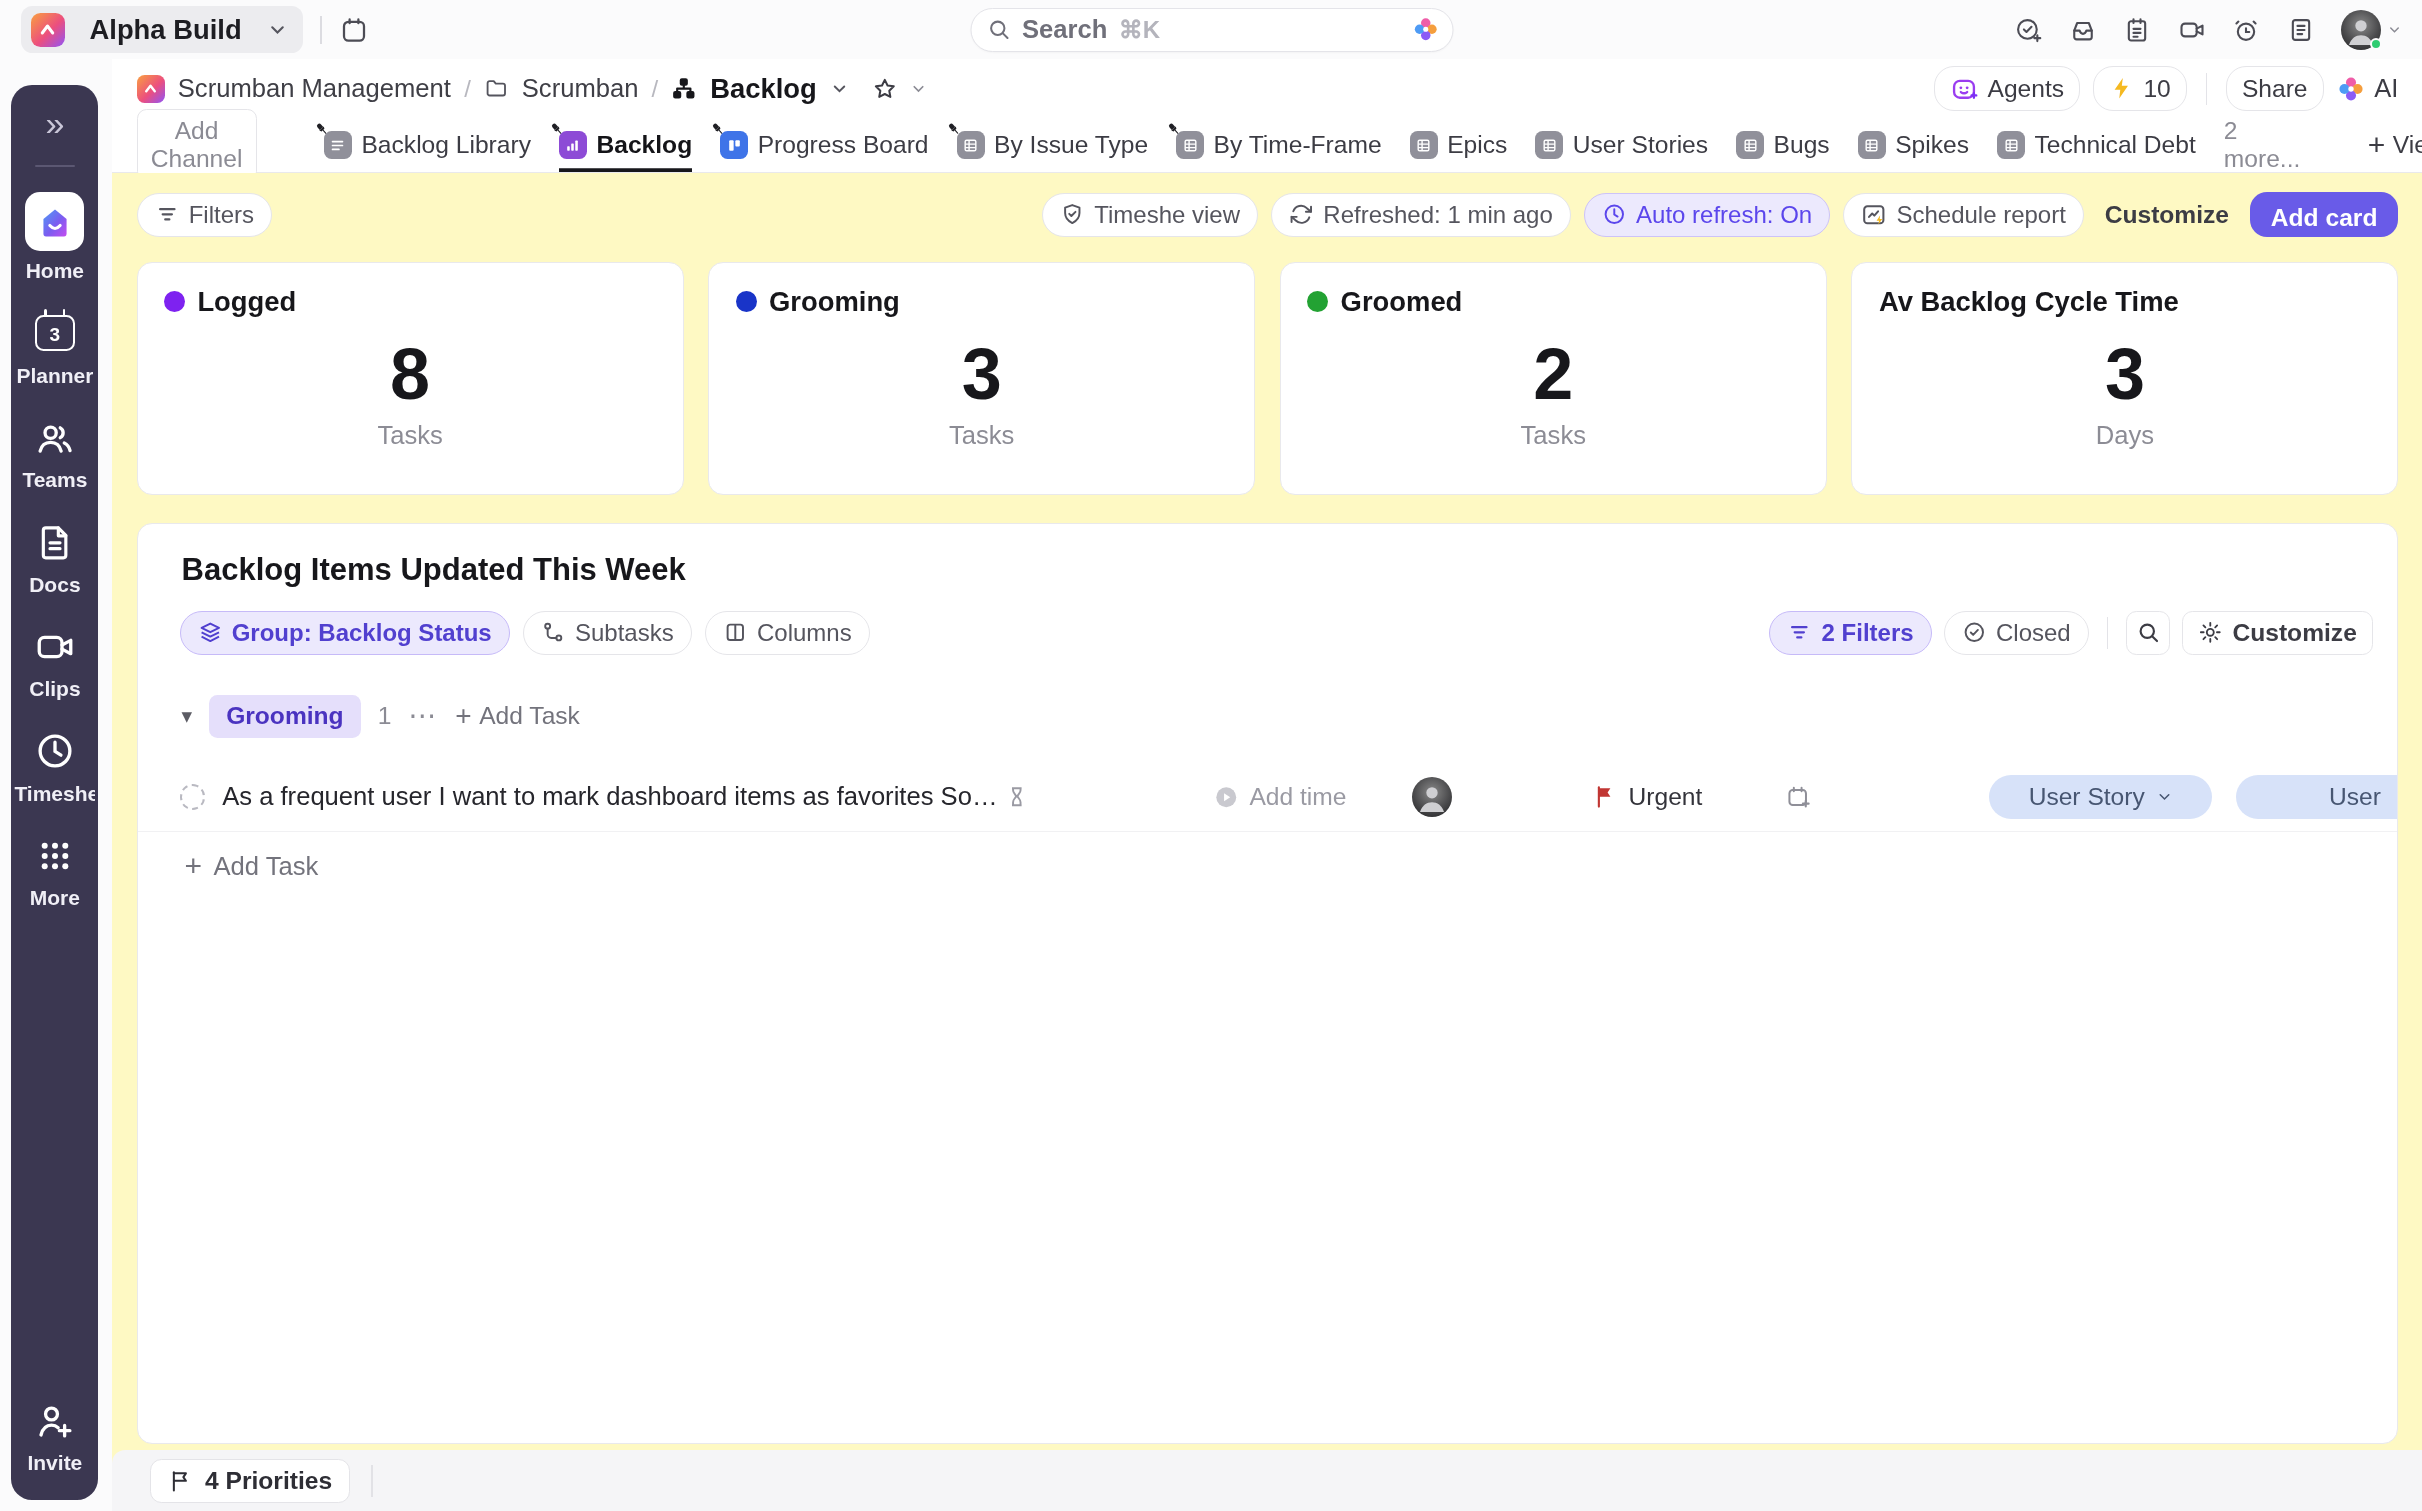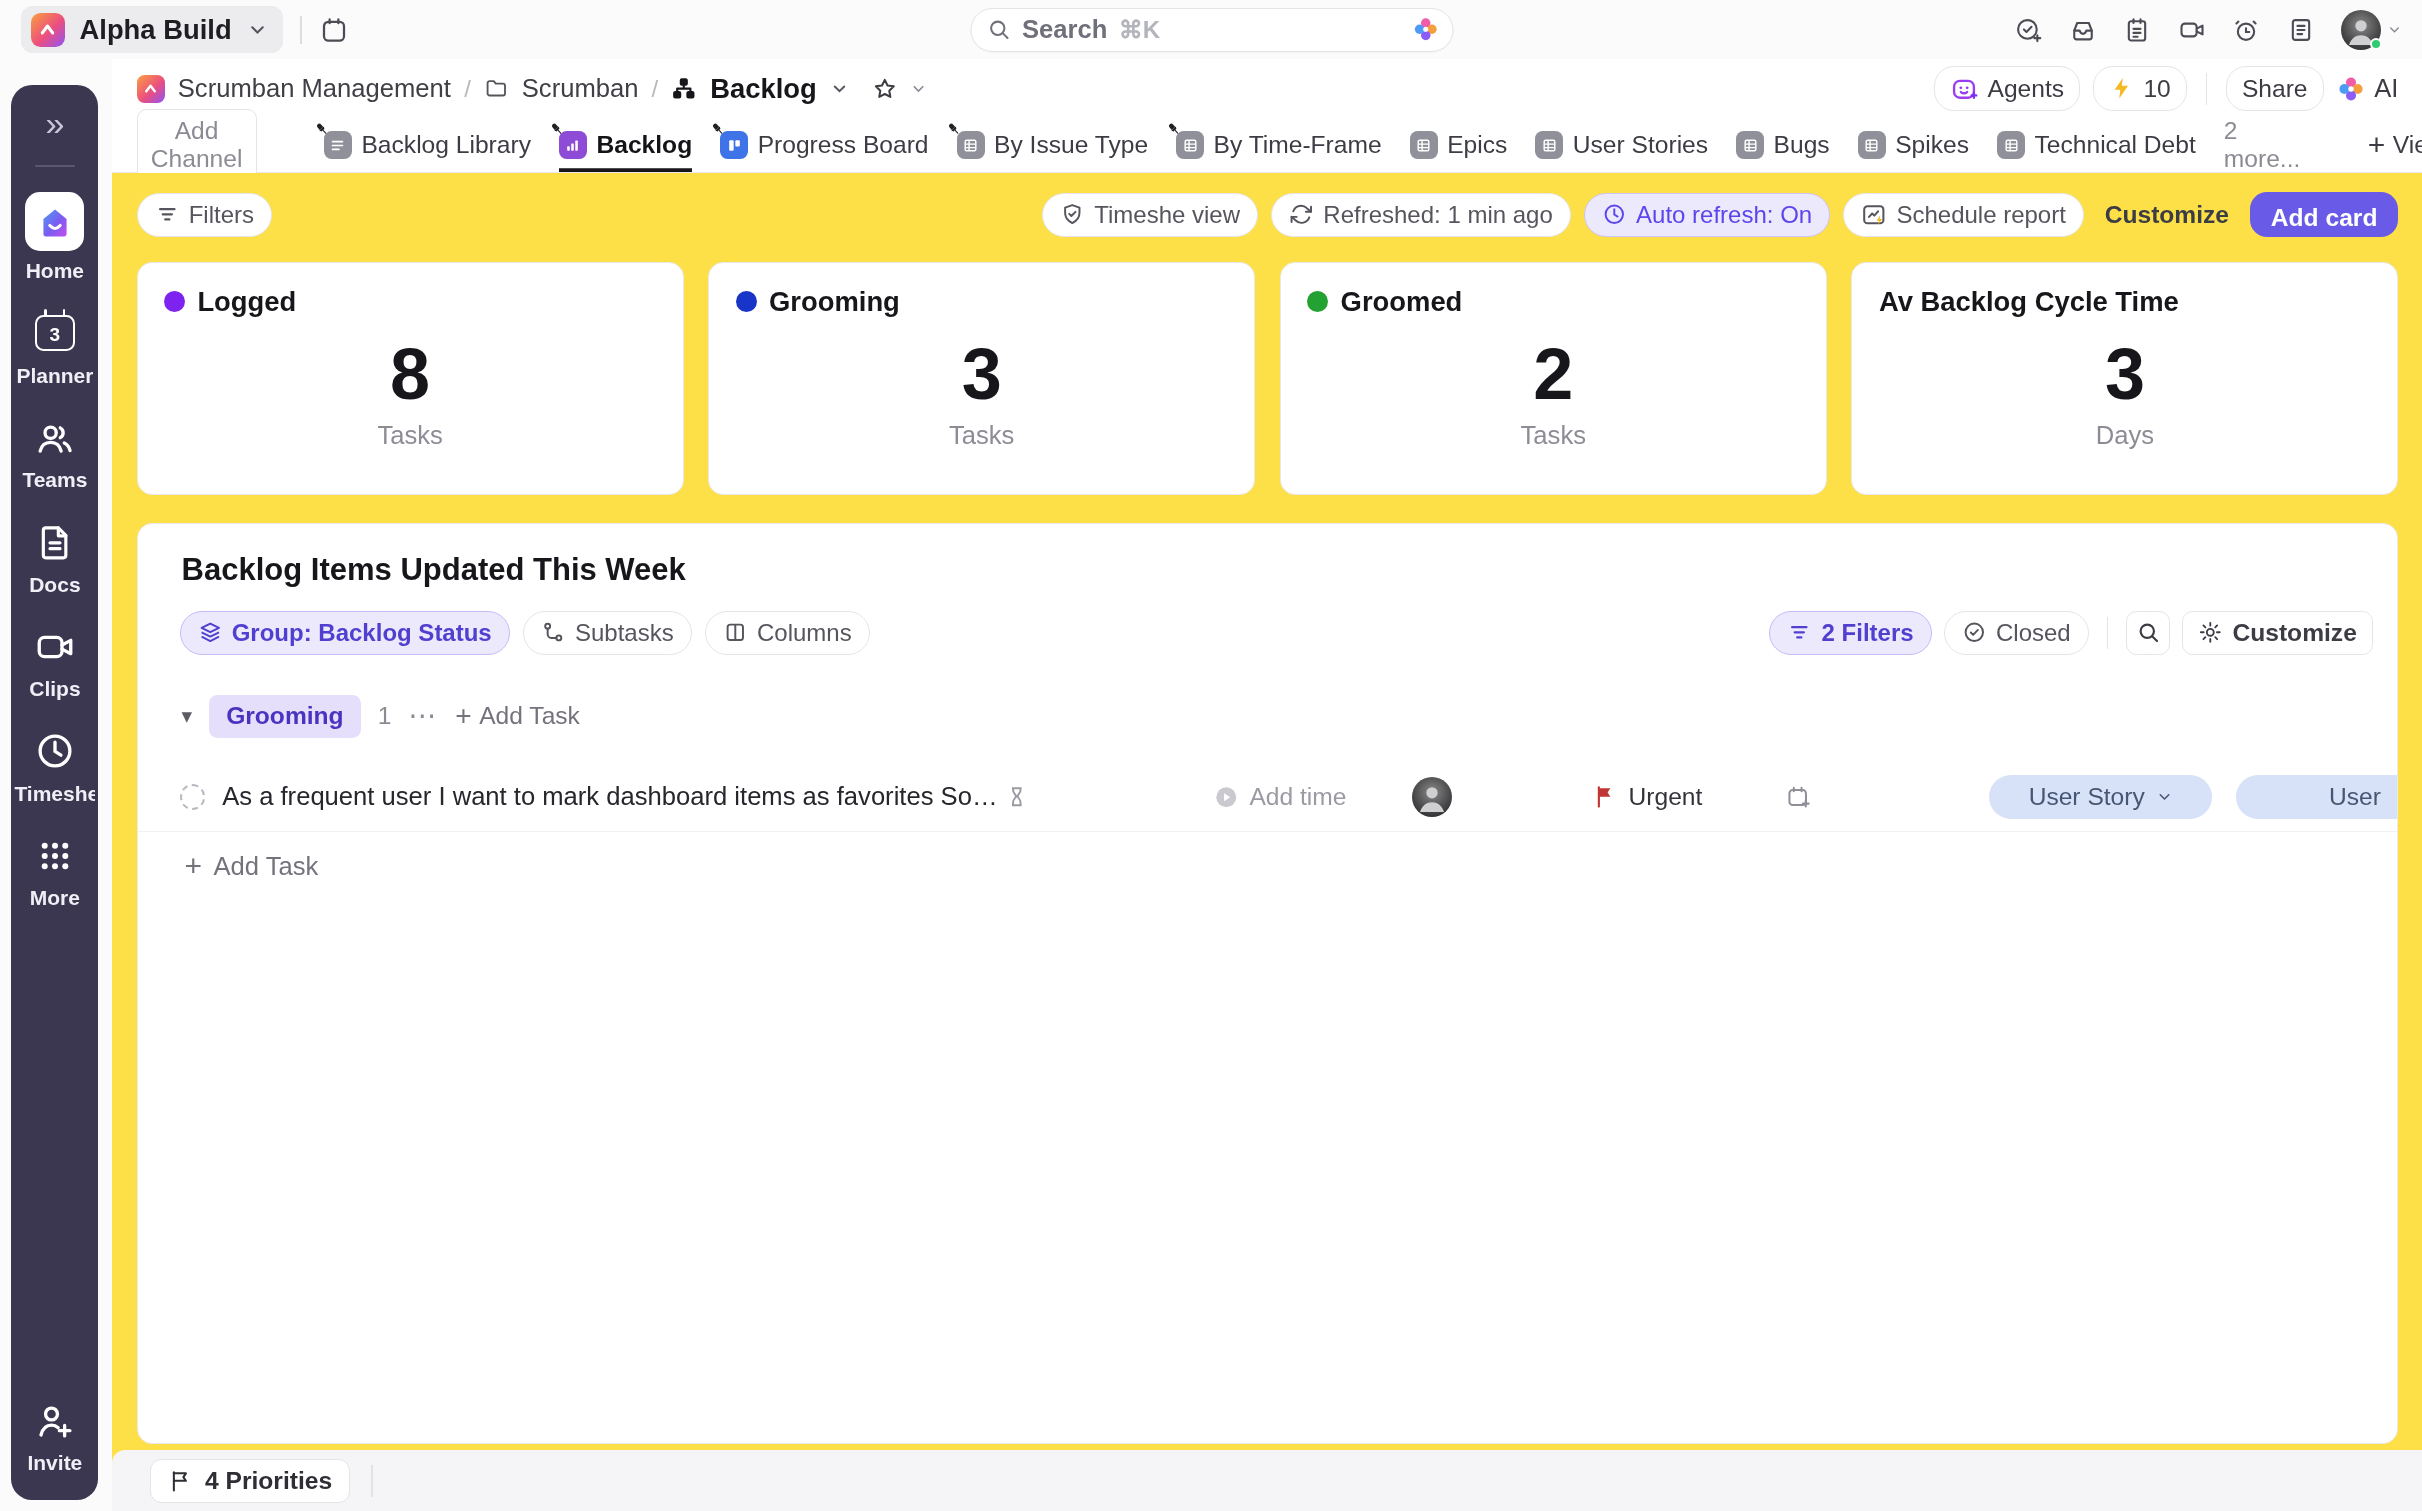--- a/index.html
+++ b/index.html
@@ -2,21 +2,21 @@
 <html style="font-size:15px"><head>
 <meta charset="utf-8">
 <style>
   * { margin:0; padding:0; box-sizing:border-box; }
   html,body { width:2423px; height:1511px; overflow:hidden; }
   body { font-family:"Liberation Sans", sans-serif; background:#fbfbfc; color:#2a2a30; position:relative; }
   svg { display:block; }
 
   
   .topbar { position:absolute; top:0; left:0; right:0; height:59px; display:flex; align-items:center; padding:0 21px; background:#fbfbfc; }
-  .ws-btn { display:flex; align-items:center; gap:15px; background:#ececef; border-radius:11.4px; padding:6.6px 15px 6.6px 9.5px; cursor:pointer; }
+  .ws-btn { display:flex; align-items:center; gap:25px; background:#ececef; border-radius:11.4px; padding:6.6px 15px 6.6px 9.5px; cursor:pointer; }
   .app-logo { width:34px; height:34px; border-radius:9.5px; background:linear-gradient(135deg,#f9a03f 0%,#ec4f7e 55%,#9054f7 100%); display:flex; align-items:center; justify-content:center; }
   .ws-name { font-size:27.4px; font-weight:700; color:#1d1d22; }
   .tb-div { width:1.9px; height:28px; background:#dcdce1; margin:0 17px; }
   .icon-btn { background:none; border:none; color:#4c4c55; cursor:pointer; display:flex; align-items:center; justify-content:center; }
   .tb-center { position:absolute; left:50%; transform:translateX(-50%); width:483px;font-weight:bold; }
   .search { display:flex; align-items:center; gap:11.4px; height:44px; background:#fff; border:0.9px solid #e4e4e9; border-radius:22px; padding:0 13.2px 0 15px; color:#797982; cursor:text; box-shadow:0 0.9px 1.9px rgba(0,0,0,.03); }
   .search .ph { font-size:25.6px; color:#70707a; }
   .search .kbd { font-size:24px; color:#b4b4bc; }
   .search .grow { flex:1; }
   .tb-right { margin-left:auto; display:flex; align-items:center; gap:26.5px; }
@@ -56,21 +56,21 @@
   .tabs-row { height:55px; display:flex; align-items:stretch; padding:0 24.6px; border-bottom:1.4px solid #e9e9ec; gap:28px; }
   .add-channel { align-self:center; border:0.9px solid #e5e5e9; border-radius:9.5px; padding:6.6px 13.2px; font-size:24.6px; color:#8b8b94; background:#fff; cursor:pointer; }
   .tab { display:flex; align-items:center; gap:9.5px; font-size:24.6px; color:#3c3c44; font-weight:500; cursor:pointer; position:relative; white-space:nowrap; }
   .tab.active { font-weight:700; color:#141418; box-shadow:inset 0 -3.8px 0 #17171b; }
   .tab-ic { width:28px; height:28px; border-radius:7.6px; display:flex; align-items:center; justify-content:center; color:#fff; position:relative; flex:none; }
   .ic-gray { background:#90909a; } .ic-purple { background:#8d4bd6; } .ic-blue { background:#3f74e8; }
   .pin { position:absolute; top:-10.4px; left:-10.4px; color:#1f1f24; }
   .muted-link { font-size:24.6px; color:#8b8b94; display:flex; align-items:center; cursor:pointer; }
 
   
-  .content { flex:1; background:#fde047; display:flex; flex-direction:column; overflow:hidden; }
+  .content { flex:1; background:#fef9c3; display:flex; flex-direction:column; overflow:hidden; }
   .toolbar { display:flex; align-items:center; padding:19px 24.6px 0; }
   .pill-r { display:inline-flex; align-items:center; gap:9.5px; border:0.9px solid #e5e5e9; background:#fff; border-radius:945px; height:44px; padding:0 17px; font-size:24px; color:#55555e; font-weight:500; cursor:pointer; white-space:nowrap; }
   .toolbar-right { margin-left:auto; display:flex; align-items:center; gap:13.2px; }
   .pill-r.accent { background:#ece9fd; border-color:#cdc3f8; color:#5b46ec; }
   .add-card { background:#695be8; color:#fff; border:none; border-radius:17px; height:45px; padding:12px 21px; font-size:24.6px; font-weight:600; cursor:pointer; }
   .customize-plain { font-size:24.6px; font-weight:600; color:#3c3c44; background:none; border:none; cursor:pointer; padding:0 7.6px; }
 
   
   .cards { display:grid; grid-template-columns:repeat(4,1fr); gap:24.6px; margin:24.6px 24.6px 0; }
   .card { background:#fff; border:0.9px solid #e9e9ec; border-radius:15px; height:233px; padding:23px 26.5px; display:flex; flex-direction:column; }

